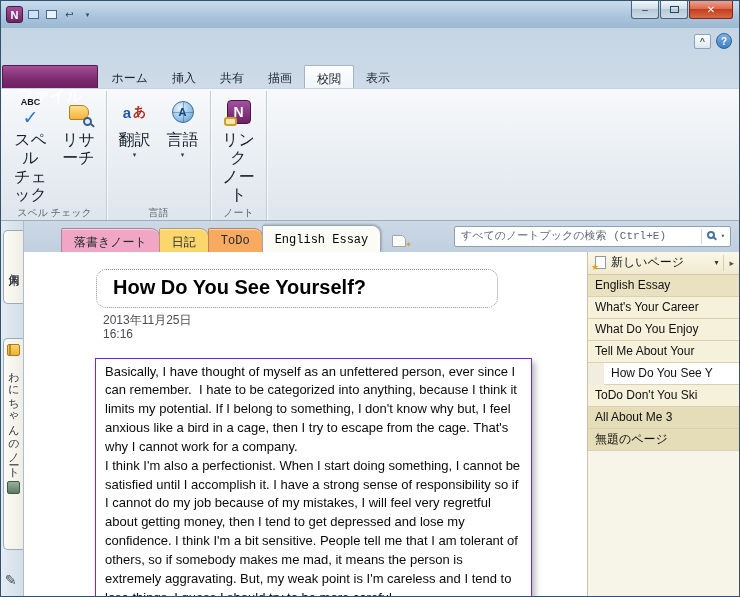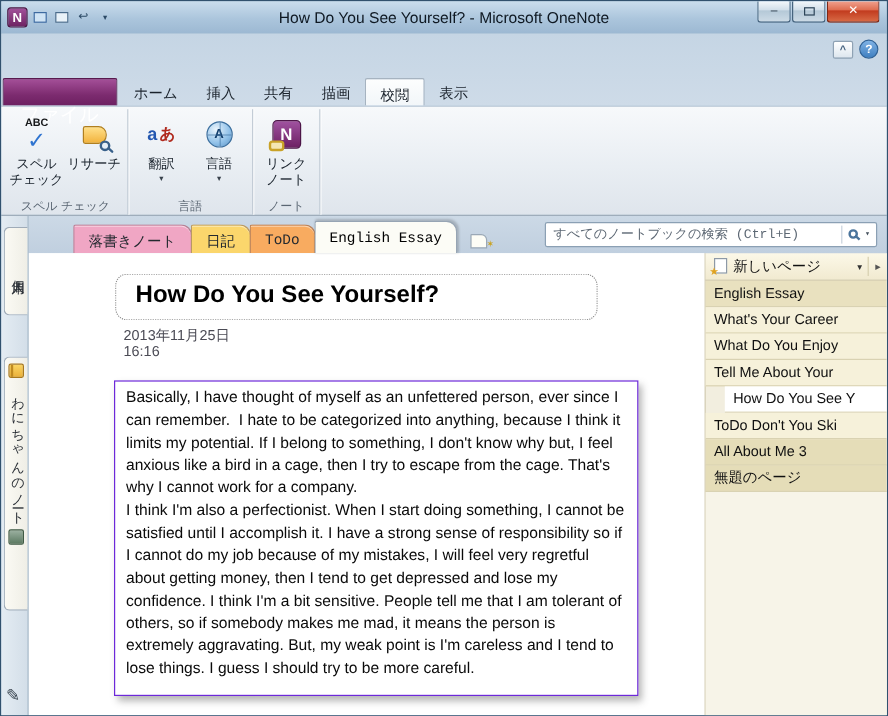--- a/index.html
+++ b/index.html
@@ -29,21 +29,21 @@
   .strip-right { position:absolute; right:7px; top:5px; display:flex; gap:5px; align-items:center; }
   .rib-min { width:17px; height:15px; border:1px solid #8fa2b4; border-radius:2px; background:linear-gradient(#fff,#dde6ee); font-size:9px; color:#44617e; display:flex; align-items:center; justify-content:center; font-weight:bold; }
   .help-btn { width:16px; height:16px; border-radius:50%; background:linear-gradient(#7fb2e5,#3f7fc0); border:1px solid #2f6195; color:#fff; font-weight:bold; font-size:10px; display:flex; align-items:center; justify-content:center; }
 
   
   .ribbon { flex:0 0 92px; background:linear-gradient(#f7f9fb,#e9eef3 55%,#dfe5ec); border-top:1px solid #c8d2dc; border-bottom:1px solid #9fadbb; display:flex; padding:2px 0 0 2px; }
   .group { display:flex; flex-direction:column; padding:1px 4px 0; border-right:1px solid #c3ccd6; box-shadow:1px 0 0 rgba(255,255,255,.8); }
   .group-btns { flex:1; display:flex; align-items:stretch; gap:1px; }
   .big-btn { width:47px; display:flex; flex-direction:column; align-items:center; padding-top:3px; border-radius:3px; cursor:default; }
   .icn { height:34px; display:flex; align-items:center; justify-content:center; position:relative; width:100%; }
-  .btn-label { font-size:11px; line-height:1.15; text-align:center; color:#17202a; white-space:pre-line; margin-top:2px; }
+  .btn-label { font-size:16px; line-height:1.15; text-align:center; color:#17202a; white-space:pre-line; margin-top:2px; }
   .drop-arrow { font-size:7px; color:#39424c; line-height:1; margin-top:2px; }
   .group-label { flex:0 0 15px; text-align:center; font-size:10px; color:#5a6673; padding-top:1px; white-space:nowrap; }
   .spell-abc { position:absolute; top:2px; left:50%; transform:translateX(-50%); font-size:9px; font-weight:bold; color:#16181a; }
   .spell-check { color:#2f74d0; font-size:19px; font-weight:bold; margin-top:11px; }
   .book { width:20px; height:15px; background:linear-gradient(#ffe08a,#f2b33d); border:1px solid #b07f1f; border-radius:2px 7px 7px 2px; }
   .mag { position:absolute; width:9px; height:9px; border:2px solid #38608a; border-radius:50%; right:10px; bottom:3px; background:rgba(220,235,250,.6); }
   .mag::after { content:""; position:absolute; width:6px; height:2px; background:#38608a; transform:rotate(42deg); right:-5px; bottom:-2px; border-radius:1px; }
   .t-a { color:#2458b0; font-weight:bold; font-size:15px; }
   .t-kana { color:#b02a1e; font-weight:bold; font-size:13px; margin-left:2px; }
   .globe { width:22px; height:22px; border-radius:50%; background:radial-gradient(circle at 35% 30%, #eaf4fc, #8fc0e8 60%, #5d93c4); border:1px solid #3c6f9e; position:relative; display:flex; align-items:center; justify-content:center; color:#123d6b; font-size:11px; font-weight:bold; }
@@ -115,21 +115,20 @@
       <span class="app-icon">N</span>
       <span class="qat-icon">
           <span class="mini-win b"></span>
         </span>
       <span class="qat-icon">
           <span class="mini-win"></span>
         </span>
       <span class="qat-icon">↩</span>
       <span class="qat-icon drop">▾</span>
     </div>
-    <div class="title-text">How Do You See Yourself? - Microsoft OneNote</div>
     <div class="win-buttons">
       <div class="win-btn">–</div>
       <div class="win-btn">
           <span class="boxico"></span>
         </div>
       <div class="win-btn close">✕</div>
     </div>
   </div>
 
   <div class="tabstrip">

